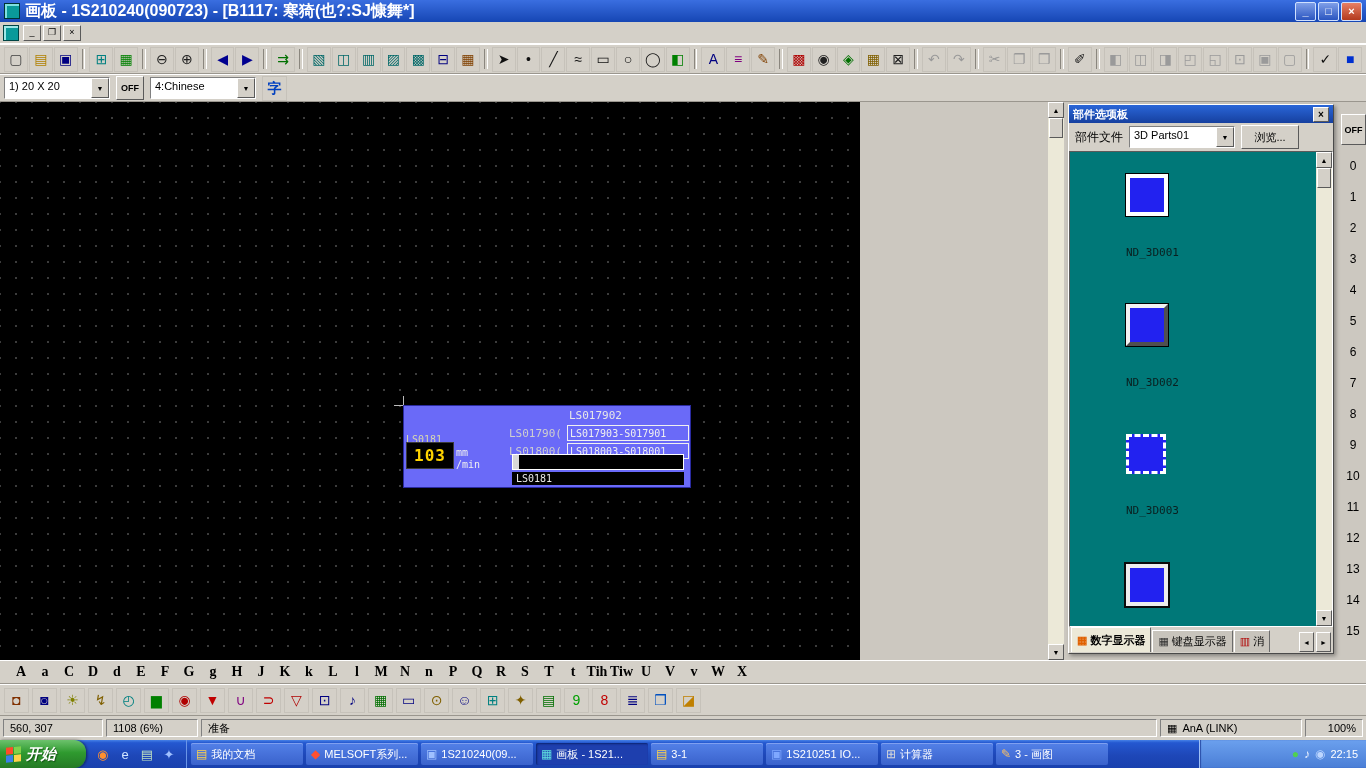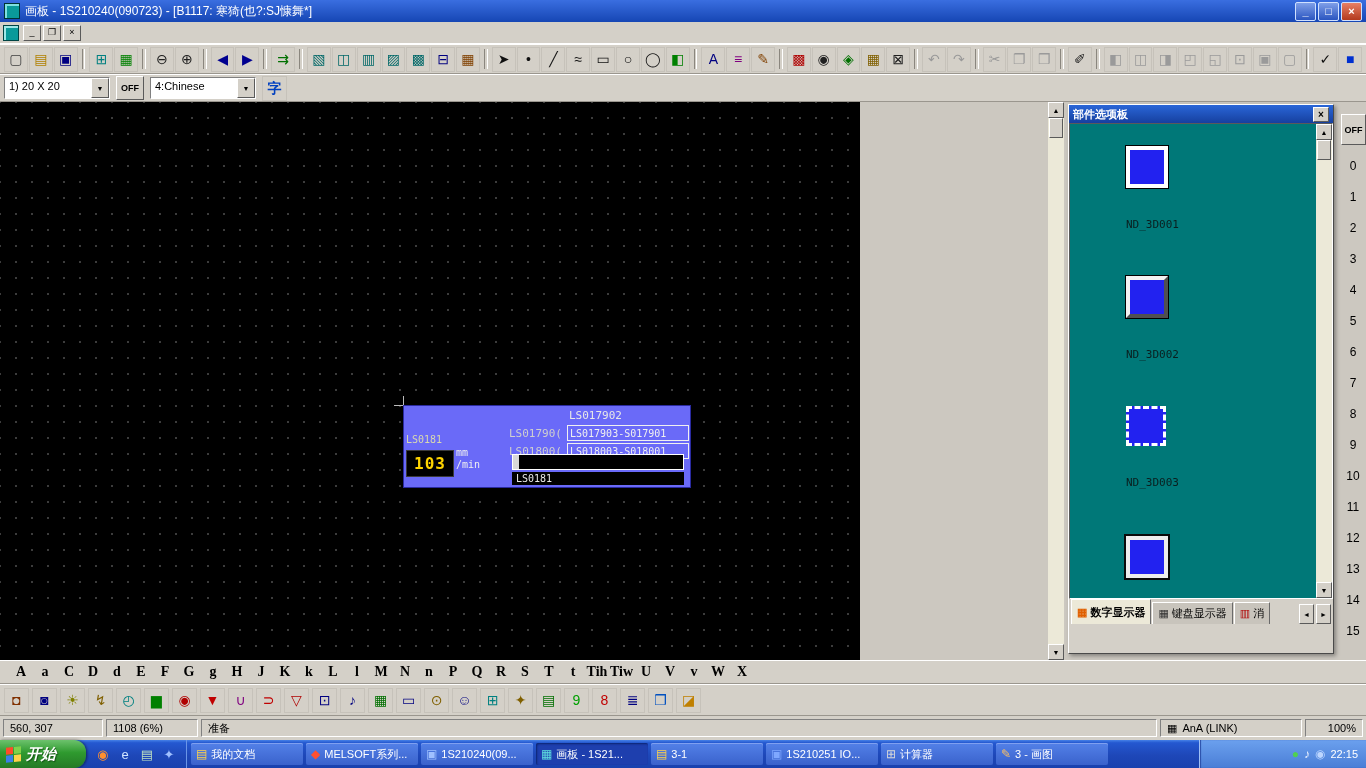--- a/index.html
+++ b/index.html
@@ -5,21 +5,21 @@
   html,body{margin:0;padding:0;}
   body{width:1366px;height:768px;overflow:hidden;position:relative;background:#d4d0c8;
        font-family:"Liberation Sans",sans-serif;font-size:12px;color:#000;}
   .abs{position:absolute;}
   
   .raised{background:#d4d0c8;border:1px solid;border-color:#ffffff #5a5a5a #5a5a5a #ffffff;}
   
   .titlebar{left:0;top:0;width:1366px;height:22px;display:flex;align-items:center;gap:5px;padding:0 4px;box-sizing:border-box;
     background:linear-gradient(180deg,#3a6ee0,#1646b4);color:#fff;}
   .app-icon{width:14px;height:14px;background:#0a9a9a;border:1px solid #033;box-shadow:inset 2px 2px 0 #7fe0e0;}
-  .title-text{font-weight:normal;font-size:12px;flex:1;white-space:nowrap;overflow:hidden;}
+  .title-text{font-weight:bold;font-size:16px;flex:1;white-space:nowrap;overflow:hidden;}
   .win-btns{display:flex;gap:2px;}
   .wbtn{width:19px;height:17px;display:flex;align-items:center;justify-content:center;color:#fff;font-size:11px;font-weight:bold;
     background:linear-gradient(180deg,#7f9fe8,#2a55c0);border:1px solid #cfe0ff;border-radius:2px;}
   .wbtn.close{background:linear-gradient(180deg,#e88065,#b33a1e);}
   
   .menubar{left:0;top:22px;width:1366px;height:22px;background:#d4d0c8;display:flex;align-items:center;padding:0 3px;box-sizing:border-box;border-bottom:1px solid #fff;}
   .child-icon{width:14px;height:14px;background:#0a9a9a;border:1px solid #044;margin-right:4px;box-shadow:inset 2px 2px 0 #9fe8e8;}
   .menus{display:flex;align-items:center;flex:1;}
   .menu-item{padding:2px 8px;white-space:nowrap;}
   .mdi-btns{display:flex;gap:2px;margin-right:2px;}
@@ -48,21 +48,21 @@
   .sb-thumb{width:14px;height:20px;margin-left:1px;background:#d4d0c8;border:1px solid;border-color:#fff #5a5a5a #5a5a5a #fff;box-sizing:border-box;}
   .vscroll .dn{position:absolute;bottom:0;}
   
   .hmi{left:403px;top:303px;width:286px;height:81px;background:#6a6af8;border:1px solid #2a2aa0;font-family:"DejaVu Sans Mono",monospace;}
   .hmi .t{position:absolute;color:#e8e8e8;font-size:11px;white-space:nowrap;}
   .hmi-box{position:absolute;border:1px solid #f0f0f0;background:#6a6af8;color:#f0f0f0;font-size:10px;display:flex;align-items:center;padding:2px 2px;box-sizing:border-box;white-space:nowrap;}
   .hmi-slider{position:absolute;left:108px;top:48px;width:172px;height:16px;border:1px solid #fff;background:#000;box-sizing:border-box;}
   .hmi-slider i{display:block;width:6px;height:100%;background:#d8d8d8;}
   .hmi-strip{position:absolute;left:108px;top:66px;width:172px;height:13px;background:#000;color:#e8e8e8;font-size:10px;display:flex;align-items:center;padding:0 4px;box-sizing:border-box;}
   .meter-label{position:absolute;left:2px;top:28px;color:#d8d8b0;font-size:10px;}
-  .meter{position:absolute;left:2px;top:44px;width:48px;height:27px;background:#000;border:1px solid #3a3a3a;display:flex;align-items:center;justify-content:center;box-sizing:border-box;}
+  .meter{position:absolute;left:2px;top:36px;width:48px;height:27px;background:#000;border:1px solid #3a3a3a;display:flex;align-items:center;justify-content:center;box-sizing:border-box;}
   .meter span{color:#ffd400;font-size:16px;font-weight:bold;letter-spacing:1px;font-family:"DejaVu Sans Mono",monospace;}
   .unit{position:absolute;color:#f0f0f0;font-size:10px;}
   .tick-v{left:403px;top:294px;width:1px;height:9px;background:#bbb;}
   .tick-h{left:394px;top:303px;width:9px;height:1px;background:#bbb;}
   
   .palette{left:1068px;top:2px;width:266px;height:550px;background:#d4d0c8;border:1px solid;border-color:#fff #4a4a4a #4a4a4a #fff;box-shadow:2px 2px 4px rgba(0,0,0,.35);box-sizing:border-box;}
   .pal-title{height:18px;background:linear-gradient(180deg,#2a66d8,#16409f);color:#fff;font-size:11px;font-weight:bold;display:flex;align-items:center;padding:0 4px;gap:4px;}
   .pal-title .tt{flex:1;}
   .pal-close{width:14px;height:13px;display:flex;align-items:center;justify-content:center;font-size:10px;color:#000;background:#d4d0c8;border:1px solid;border-color:#fff #5a5a5a #5a5a5a #fff;}
   .pal-controls{height:28px;display:flex;align-items:center;gap:6px;padding:0 6px;}
@@ -351,20 +351,28 @@
   <div class="abs vscroll">
     <div class="sb-btn">▲</div>
     <div class="sb-thumb"></div>
     <div class="sb-btn dn">▼</div>
   </div>
 
   <div class="abs palette">
     <div class="pal-title">
       <span class="tt">部件选项板</span>
       <span class="pal-close">×</span>
+    </div>
+    <div class="pal-controls">
+      <span>部件文件</span>
+      <span class="combo">
+        <span class="combo-field">3D Parts01</span>
+        <span class="combo-btn">▼</span>
+      </span>
+      <span class="offbtn2 raised" style="width:56px;font-size:11px;font-weight:normal;">浏览...</span>
     </div>
     <div class="pal-body">
       <div class="pal-list">
           <div class="part p-solid">
           <span class="part-box"></span>
           <span class="part-label">ND_3D001</span>
         </div>
           <div class="part p-bevel">
           <span class="part-box"></span>
           <span class="part-label">ND_3D002</span>

